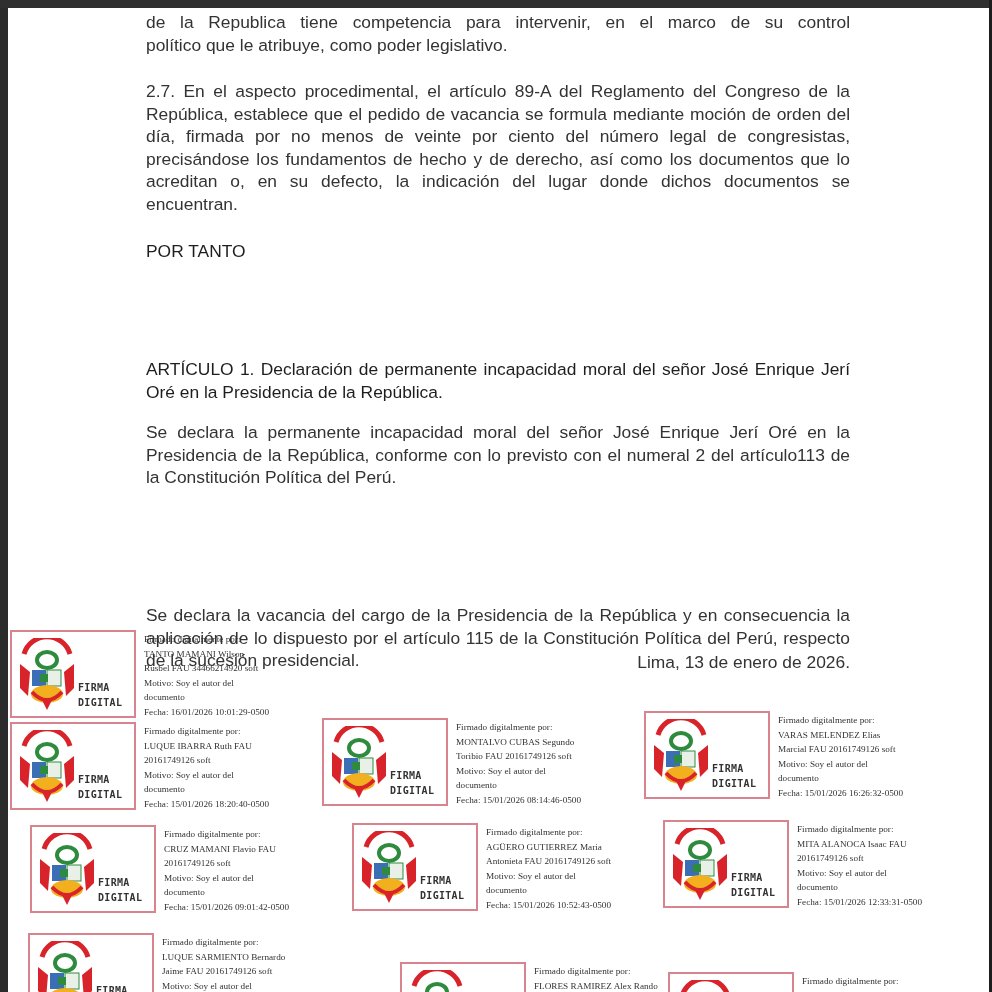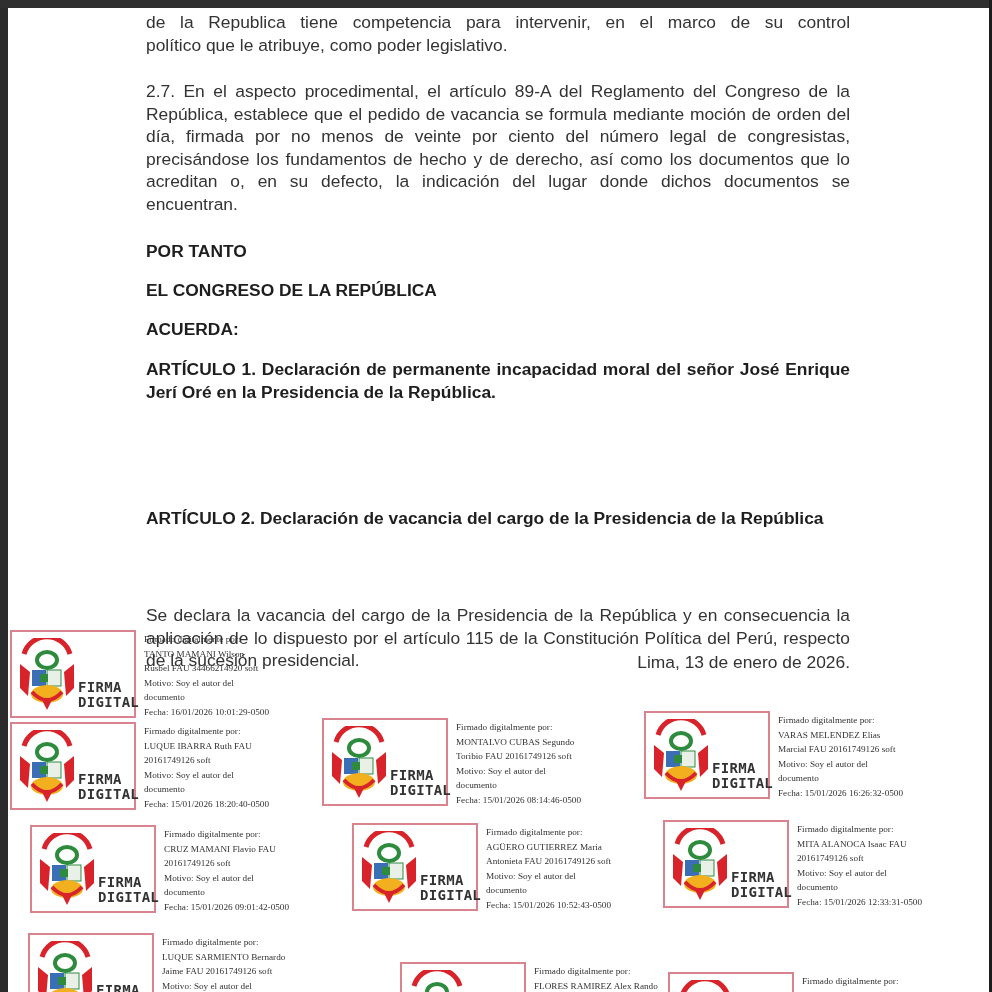--- a/index.html
+++ b/index.html
@@ -15,38 +15,38 @@
   .topbar { position:absolute; left:0; top:0; width:992px; height:8px; background:#2f2f2f; }
   .rightbar { position:absolute; right:0; top:0; width:3px; height:992px; background:#1d1d1d; }
   .body-text {
     position:absolute; left:138px; width:704px;
     font-size:17.4px; line-height:22.6px; color:#333;
     text-align:justify;
   }
   .body-text p { margin:0; }
   .heading {
     position:absolute; left:138px; width:704px;
-    font-size:17.4px; line-height:22.6px; font-weight:bold; color:#1e1e1e;
+    font-size:17.4px; line-height:22.6px; font-weight:normal; color:#1e1e1e;
   }
   .justify { text-align:justify; }
   .date {
     position:absolute; right:139px; top:644px; font-size:17.4px; color:#333;
   }
   .sig {
     position:absolute; height:92px;
   }
   .sig .stamp {
     position:absolute; left:0; top:0; width:126px; height:88px;
     border:2px solid #d9838e; background:#fff; box-sizing:border-box;
   }
   .sig .crest { position:absolute; left:4px; top:6px; width:62px; height:76px; }
   .sig .firma {
     position:absolute; left:66px; top:48px;
     font-family:"DejaVu Sans Mono", monospace; font-weight:bold;
-    font-size:14px; line-height:15px; color:#333; letter-spacing:0.3px;
+    font-size:10px; line-height:15px; color:#333; letter-spacing:0.3px;
   }
   .sig .info {
     position:absolute; left:134px; top:2px; width:190px;
     font-size:9.2px; line-height:14.6px; color:#333; white-space:nowrap;font-family:Liberation Serif, serif;
   }
   .sig .info div { margin:0; }
 </style>
 </head>
 <body>
 
@@ -56,26 +56,24 @@
   <div class="body-text" style="top:3px;">
     <p style="text-align:justify;text-align-last:justify;">de la Republica tiene competencia para intervenir, en el marco de su control</p>
     <p>político que le atribuye, como poder legislativo.</p>
   </div>
 
   <div class="body-text" style="top:72px;">
     <p>2.7. En el aspecto procedimental, el artículo 89-A del Reglamento del Congreso de la República, establece que el pedido de vacancia se formula mediante moción de orden del día, firmada por no menos de veinte por ciento del número legal de congresistas, precisándose los fundamentos de hecho y de derecho, así como los documentos que lo acreditan o, en su defecto, la indicación del lugar donde dichos documentos se encuentran.</p>
   </div>
 
   <div class="heading" style="top:232px;">POR TANTO</div>
-  <div class="heading" style="top:271px;">EL CONGRESO DE LA REPÚBLICA</div>
-  <div class="heading" style="top:310px;">ACUERDA:</div>
 
   <div class="heading justify" style="top:350px;">ARTÍCULO 1. Declaración de permanente incapacidad moral del señor José Enrique Jerí Oré en la Presidencia de la República.</div>
-
-  <div class="heading justify" style="top:499px;">ARTÍCULO 2. Declaración de vacancia del cargo de la Presidencia de la República</div>
+  <div class="body-text" style="top:413px;">Se declara la permanente incapacidad moral del señor José Enrique Jerí Oré en la Presidencia de la República, conforme con lo previsto con el numeral 2 del artículo113 de la Constitución Política del Perú.</div>
+
   <div class="body-text" style="top:560px;margin-top:36px;">Se declara la vacancia del cargo de la Presidencia de la República y en consecuencia la aplicación de lo dispuesto por el artículo 115 de la Constitución Política del Perú, respecto de la sucesión presidencial.</div>
 
   <div class="date">Lima, 13 de enero de 2026.</div>
 
   <div class="sig" style="left:2px; top:622px;">
   <div class="stamp">
     <svg class="crest" viewBox="0 0 62 76">
       <path d="M8 16 A24 24 0 0 1 54 16" fill="none" stroke="#d8232a" stroke-width="5"></path>
       <ellipse cx="31" cy="22" rx="10" ry="8" fill="none" stroke="#2e8b3e" stroke-width="4"></ellipse>
       <path d="M4 26 L14 34 L12 58 L4 50 Z" fill="#d8232a"></path>

